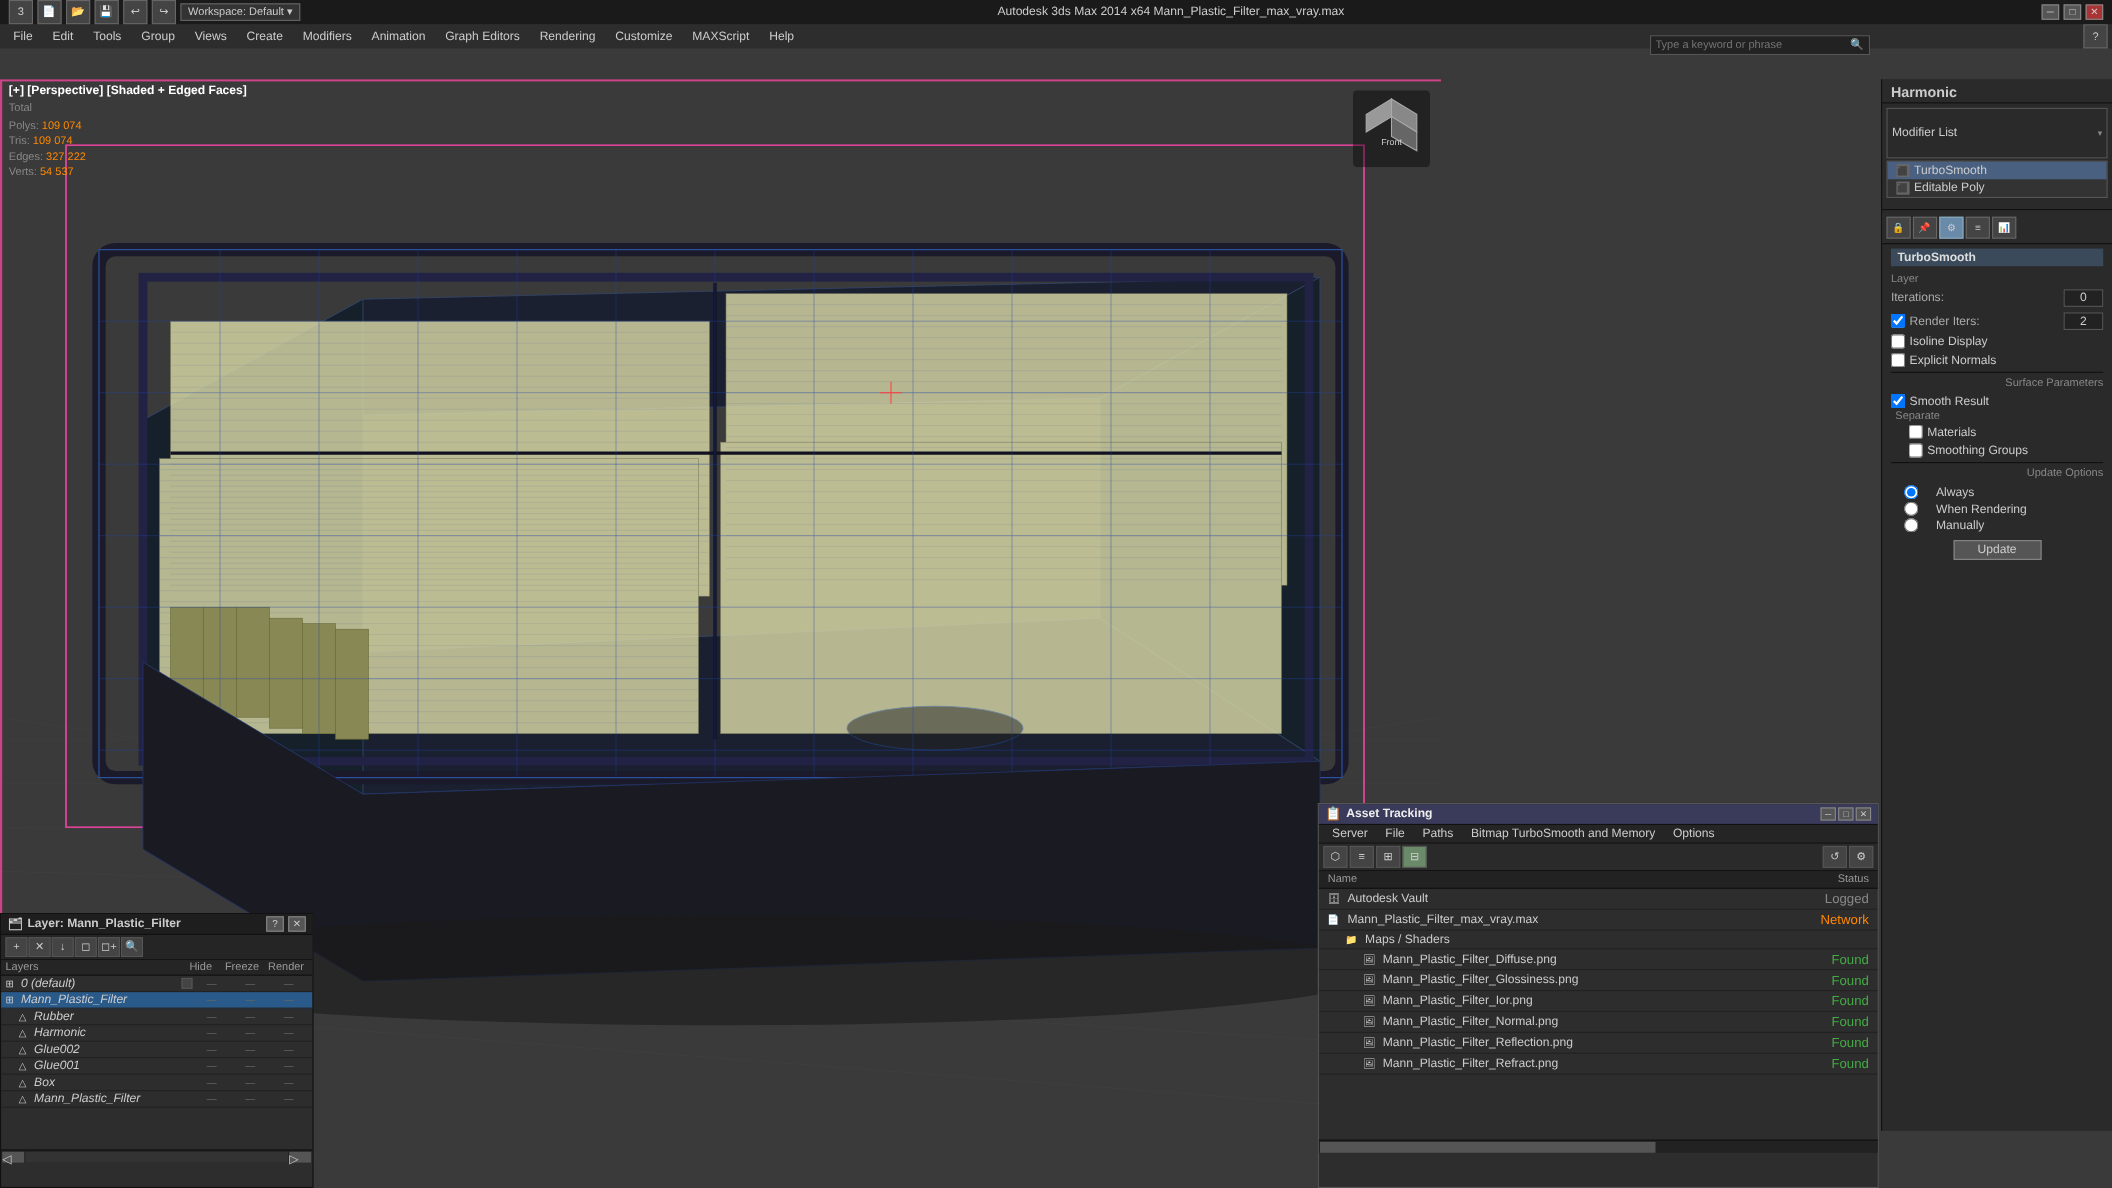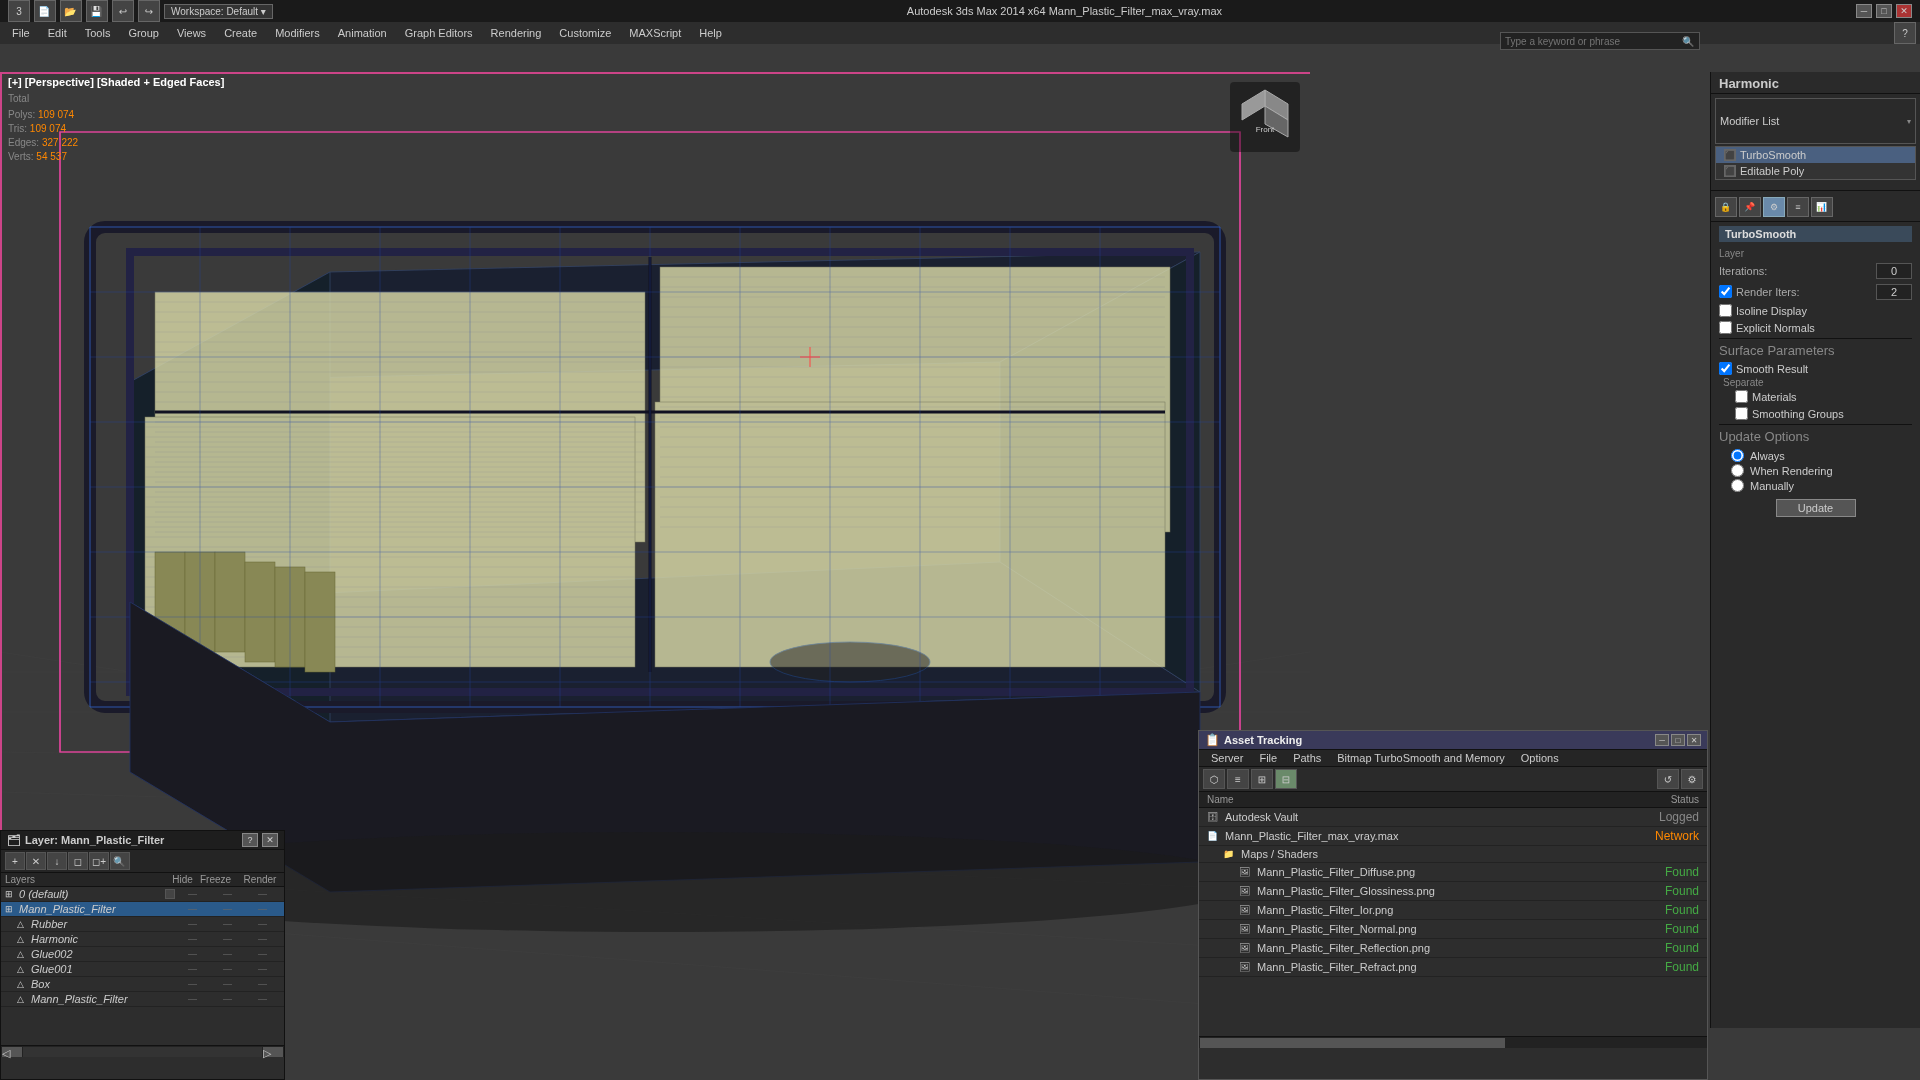--- a/index.html
+++ b/index.html
@@ -185,32 +185,33 @@
       display: flex;
       align-items: center;
       gap: 4px;
       padding: 2px 0;
       font-size: 11px;
       color: #ccc;
     }
     .ts-checkbox input { margin: 0; }
 
     .section-label {
-      font-size: 13px;
+      font-size: 10px;
       color: #888;
       padding: 2px 0;
+      text-align: right;
     }
 
     .radio-group {
       padding: 2px 0 2px 12px;
     }
     .radio-item {
       display: flex;
       align-items: center;
-      gap: 6px;
+      gap: 16px;
       padding: 1px 0;
       font-size: 11px;
       color: #ccc;
     }
     .radio-item input { margin: 0; }
 
     .update-btn {
       display: block;
       width: 80px;
       margin: 4px auto;
@@ -282,21 +283,21 @@
     .layers-header {
       display: flex;
       align-items: center;
       background: #252525;
       border-bottom: 1px solid #111;
       padding: 1px 4px;
       font-size: 10px; color: #999;
     }
     .layers-header .col-name { flex: 1; }
     .col-hide { width: 35px; text-align: center; }
-    .col-freeze { width: 40px; }
+    .col-freeze { width: 40px; text-align: center; }
     .col-render { width: 40px; text-align: center; }
 
     .layers-list {
       overflow-y: auto;
       height: calc(100% - 90px);
     }
     .layer-item {
       display: flex;
       align-items: center;
       padding: 1px 4px;

